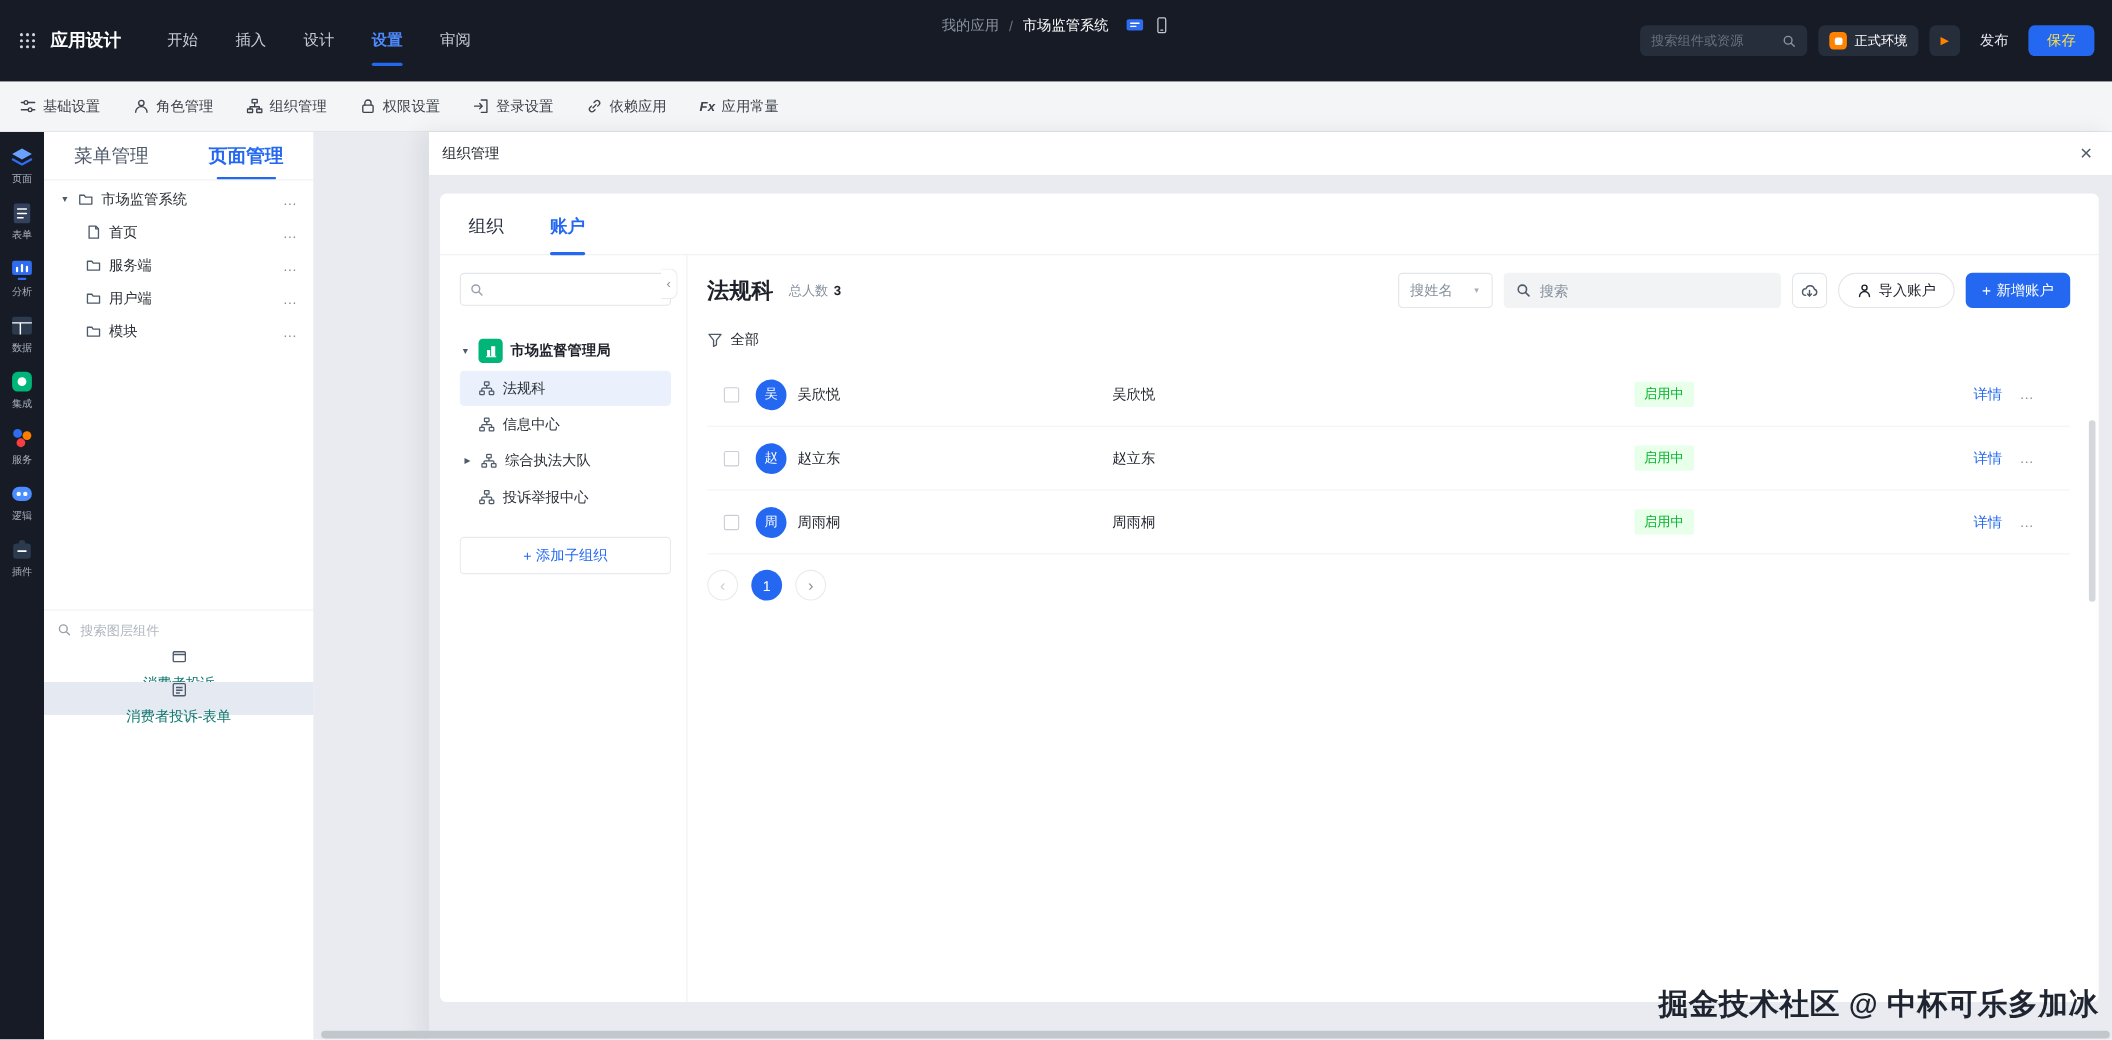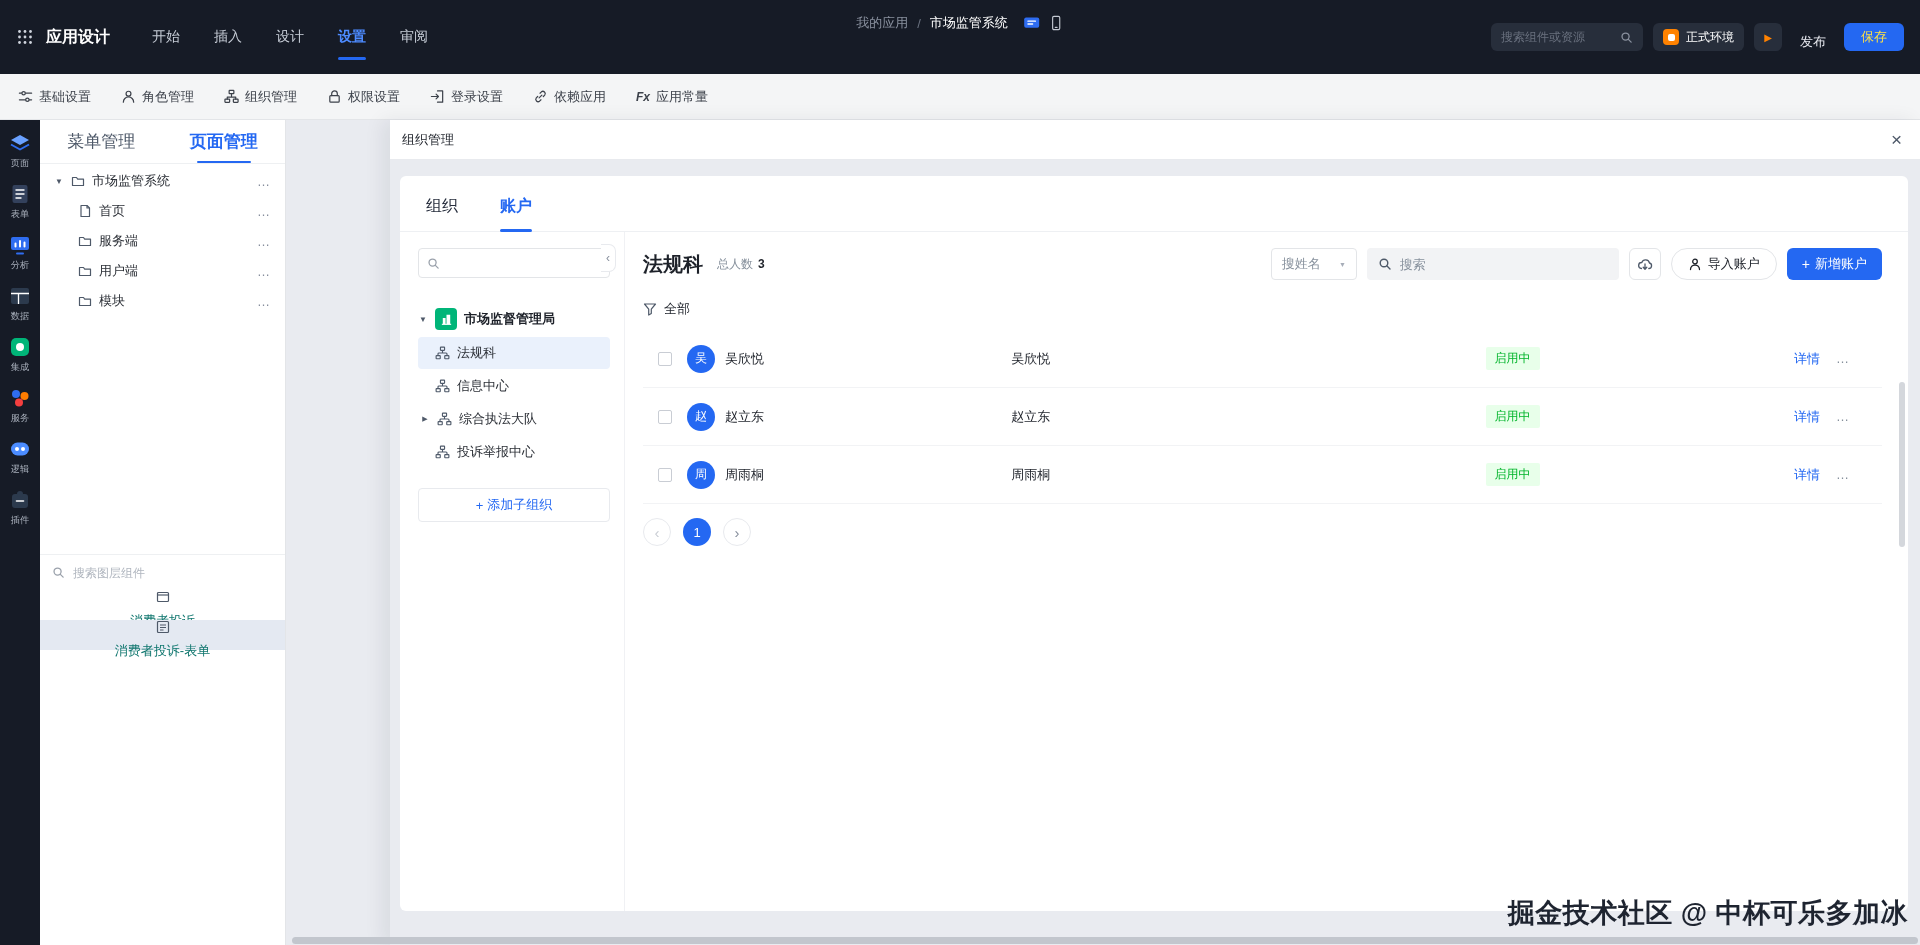--- a/index.html
+++ b/index.html
@@ -13,21 +13,21 @@
   .app-title { font-size:16px; font-weight:700; margin:0 0 0 12px; }
   .menu { display:flex; gap:34px; margin-left:42px; height:46px; align-items:center; }
   .menu-item { font-size:14px; color:#c6ccd6; height:100%; display:flex; align-items:center; position:relative; cursor:pointer;font-family:Liberation Mono, monospace; }
   .menu-item.active { color:#4d8bff; font-weight:600; }
   .menu-item.active::after { content:""; position:absolute; left:50%; transform:translateX(-50%); bottom:0; width:28px; height:3px; border-radius:2px; background:#2468f2; }
   .breadcrumb { position:absolute; left:50%; top:0; height:46px; transform:translateX(-50%); display:flex; align-items:center; gap:9px; font-size:13px; }
   .crumb-prefix { color:#8a919f; cursor:pointer; }
   .crumb-sep { color:#6b7280; }
   .crumb-current { color:#fff; }
   .crumb-icons { display:flex; gap:8px; margin-left:6px; align-items:center; }
-  .topbar-right { margin-left:auto; display:flex; align-items:flex-end; gap:10px; }
+  .topbar-right { margin-left:auto; display:flex; align-items:center; gap:10px; }
   .topbar-search { width:152px; height:28px; background:#272e3b; border-radius:6px; display:flex; align-items:center; padding:0 10px; gap:6px; }
   .topbar-search input { flex:1; min-width:0; background:transparent; border:none; outline:none; color:#cfd4dd; font-size:12px; }
   .topbar-search input::placeholder { color:#69707e; }
   .env-chip { height:28px; background:#272e3b; border-radius:6px; display:flex; align-items:center; gap:7px; padding:0 10px; font-size:12px; color:#fff; cursor:pointer; }
   .env-icon { width:16px; height:16px; border-radius:4px; background:#ff8200; display:flex; align-items:center; justify-content:center; }
   .env-icon i { display:block; width:7px; height:7px; background:#fff; border-radius:2px; }
   .play-btn { width:28px; height:28px; background:#272e3b; border-radius:6px; display:flex; align-items:center; justify-content:center; color:#ff8200; font-size:10px; cursor:pointer; }
   .publish-btn { color:#e8eaf0; font-size:13px; padding:0 8px; background:none; border:none; cursor:pointer; }
   .save-btn { height:28px; background:#2468f2; color:#fde047; border:none; border-radius:6px; padding:0 17px; font-size:13px; cursor:pointer; }
 

